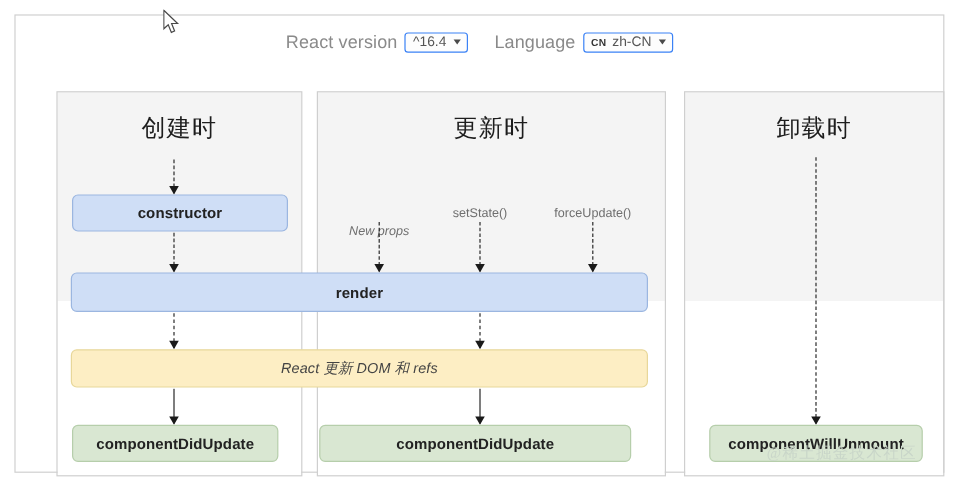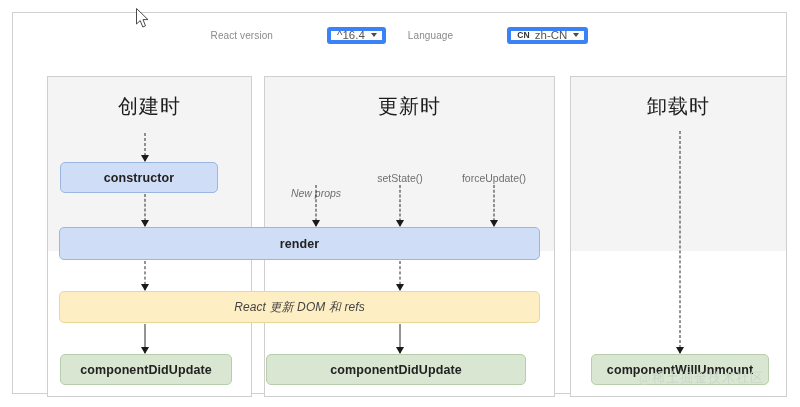--- a/index.html
+++ b/index.html
@@ -27,33 +27,32 @@
     left:0;top:10px;
     width:100%;
     height:24px;
     display:flex;
     align-items:center;
     justify-content:center;
     gap:22px;
   }
   .ctrl-group{display:flex;align-items:center;gap:6px;}
   .ctrl-label{
-    font-size:10px;color:#8a8a8a;letter-spacing:.1px;
+    font-size:15px;color:#8a8a8a;letter-spacing:.1px;
   }
   .ctrl-select{
     display:inline-flex;align-items:center;gap:5px;
-    border:4px solid #3b82f6;
+    border:1px solid #3b82f6;
     background:#fdfdfd;
     border-radius:3px;
     padding:2px 5px 2px 6px;
     font-size:11.5px;color:#555;
     line-height:14px;
     height:17px;
     box-sizing:border-box;
-    margin-left:48px;
   }
   .flag-cn{
     font-size:8.5px;font-weight:bold;color:#333;letter-spacing:.2px;
     border:none;
   }
   .caret{
     width:0;height:0;
     border-left:3.5px solid transparent;
     border-right:3.5px solid transparent;
     border-top:4.5px solid #4a4a4a;
@@ -102,21 +101,21 @@
   }
   .node.yellow{
     background:#fdeec4;
     border:1px solid #e8d79a;
     font-weight:normal;
     font-style:italic;
     color:#444;
     font-size:12px;
   }
 
-  #node-constructor        {left:47px; top:149px;width:158px;height:31px;}
+  #node-constructor        {left:47px; top:149px;width:180px;height:31px;}
   #node-render             {left:46px; top:214px;width:481px;height:33px;}
   #node-update-dom         {left:46px; top:278px;width:481px;height:32px;}
   #node-didmount           {left:47px; top:341px;width:172px;height:31px;}
   #node-didupdate          {left:253px;top:341px;width:260px;height:31px;}
   #node-willunmount        {left:578px;top:341px;width:178px;height:31px;}
 
   
   .trigger{
     position:absolute;
     font-size:10.5px;

